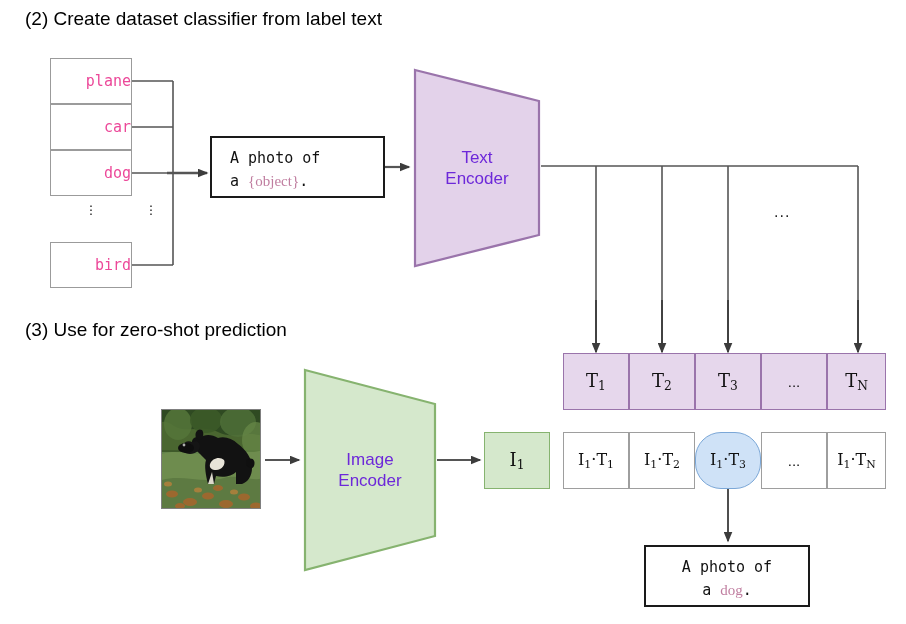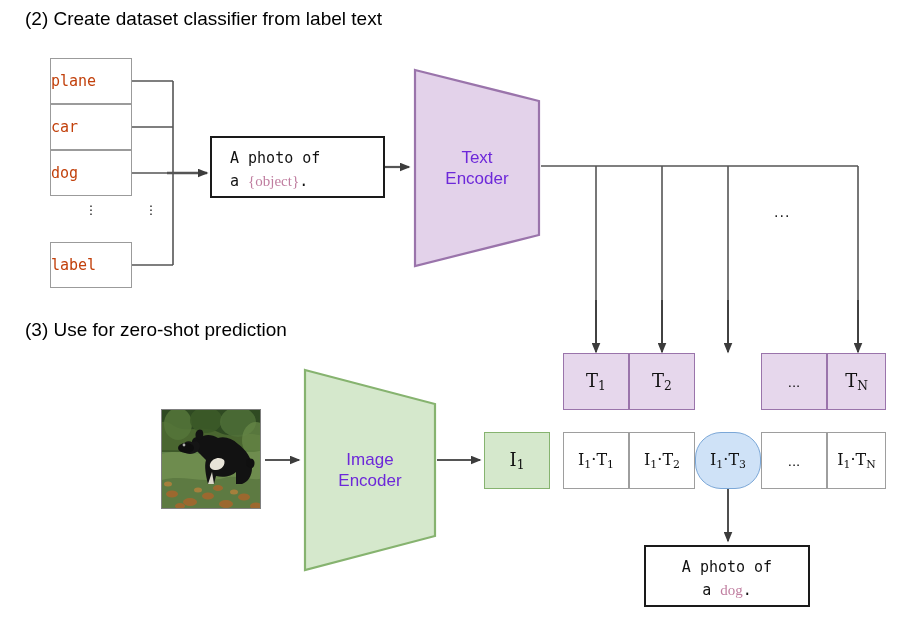--- a/index.html
+++ b/index.html
@@ -25,24 +25,24 @@
 
   
   .label-box{
     position:absolute;
     left:33px;
     width:82px;
     height:46px;
     box-sizing:border-box;
     border:1.4px solid #9b9b9b;
     background:#ffffff;
-    display:flex;align-items:center;justify-content:flex-start;
+    display:flex;align-items:center;justify-content:flex-end;
     font-family:"DejaVu Sans Mono","Liberation Mono",monospace;
     font-size:15px;
-    color:#c2410c;
+    color:#ec4899;
   }
   #label-box-0{top:58px;}
   #label-box-1{top:104px;}
   #label-box-2{top:150px;}
   #label-box-3{top:242px;}
 
   .vdots{
     position:absolute;
     font-family:"Liberation Sans", sans-serif;
     font-size:15px;
@@ -194,21 +194,21 @@
   <div class="label-box" id="label-box-0">
     <span>plane</span>
   </div>
   <div class="label-box" id="label-box-1">
     <span>car</span>
   </div>
   <div class="label-box" id="label-box-2">
     <span>dog</span>
   </div>
   <div class="label-box" id="label-box-3">
-    <span>label</span>
+    <span>bird</span>
   </div>
 
   <div class="vdots" id="vdots-left">
     <span>·</span>
       <span>·</span>
       <span>·</span>
   </div>
   <div class="vdots" id="vdots-right">
     <span>·</span>
       <span>·</span>
@@ -230,20 +230,23 @@
     </div>
   </div>
 
   <div id="row-dots">...</div>
 
   <div class="tcell" style="left:546px">
     <span><span>T</span><sub>1</sub></span>
   </div>
   <div class="tcell" style="left:612px">
     <span><span>T</span><sub>2</sub></span>
+  </div>
+  <div class="tcell" style="left:678px">
+    <span><span>T</span><sub>3</sub></span>
   </div>
   <div class="tcell" style="left:744px">
     <span class="cell-dots">...</span>
   </div>
   <div class="tcell" style="left:810px;width:59px">
     <span><span>T</span><sub>N</sub></span>
   </div>
 
   <div id="dog-photo">
     <svg width="100" height="100" viewBox="0 0 100 100">

